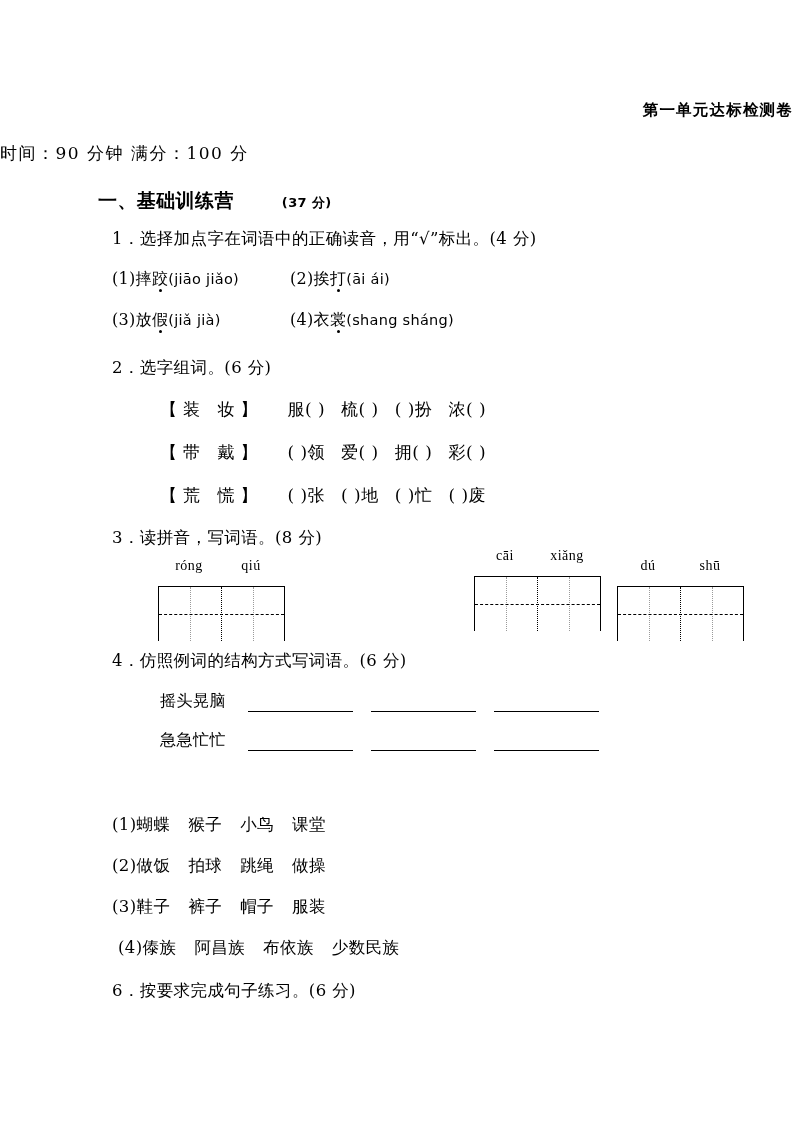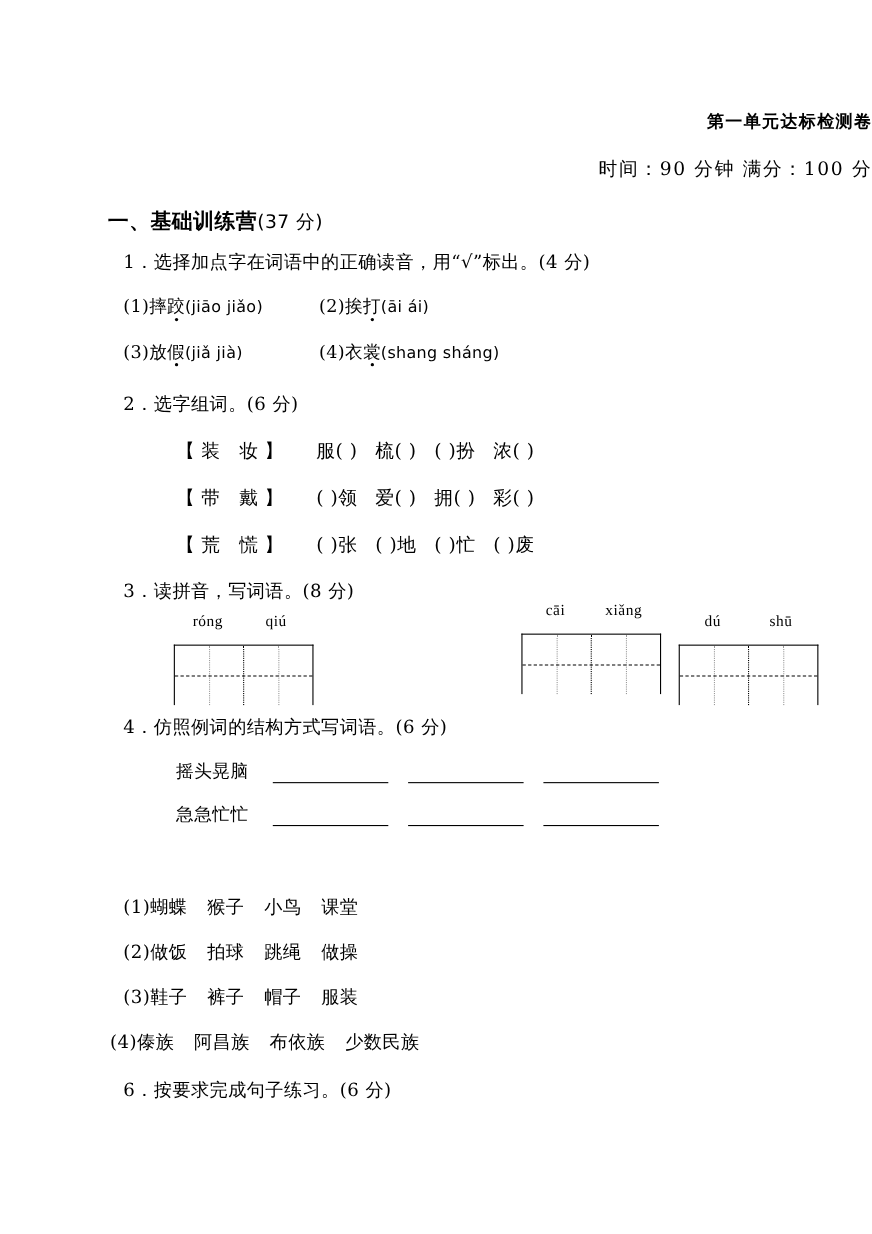--- a/index.html
+++ b/index.html
@@ -31,38 +31,39 @@
     text-align: right;
     font-family: "DejaVu Serif", "Liberation Serif", serif;
     font-weight: bold;
     font-size: 15.5px;
     letter-spacing: 1.2px;
   }
   .doc-subtitle {
     position: absolute;
     left: 0; top: 142px;
     width: 793px;
-    text-align: right;
+    text-align: left;
     font-family: "DejaVu Serif", "Liberation Serif", serif;
     font-size: 17px;
     letter-spacing: 1.5px;
   }
 
   
   .section-head {
     position: absolute;
     font-family: "DejaVu Sans", "Liberation Sans", sans-serif;
     font-weight: bold;
     font-size: 19px;
     letter-spacing: 0.4px;
     white-space: nowrap;
   }
   .section-head .marks {
-    font-size: 17px;
-    font-weight: normal;
+    font-size: 13px;
+    font-weight: bold;
+    margin-left: 48px;
   }
 
   .q-line {
     position: absolute;
     font-family: "DejaVu Serif", "Liberation Serif", serif;
     font-size: 16.5px;
     letter-spacing: 0.4px;
     white-space: nowrap;
   }
   .sub-line {
@@ -278,21 +279,21 @@
 
   <div class="wordgroup" style="left:112px; top:814px;">
     <span>(1)</span><span class="w">蝴蝶</span><span class="w">猴子</span><span class="w">小鸟</span><span class="w">课堂</span>
   </div>
   <div class="wordgroup" style="left:112px; top:855px;">
     <span>(2)</span><span class="w">做饭</span><span class="w">拍球</span><span class="w">跳绳</span><span class="w">做操</span>
   </div>
   <div class="wordgroup" style="left:112px; top:896px;">
     <span>(3)</span><span class="w">鞋子</span><span class="w">裤子</span><span class="w">帽子</span><span class="w">服装</span>
   </div>
-  <div class="wordgroup" style="left:100px; top:937px;">
+  <div class="wordgroup" style="left:118px; top:937px;">
     <span>(4)</span><span class="w">傣族</span><span class="w">阿昌族</span><span class="w">布依族</span><span class="w">少数民族</span>
   </div>
 
   <div class="q-line" style="left:112px; top:980px;">
     <span>6．</span><span>按要求完成句子练习。</span><span>(6 分)</span>
   </div>
 
 </div>
 
 </body></html>

